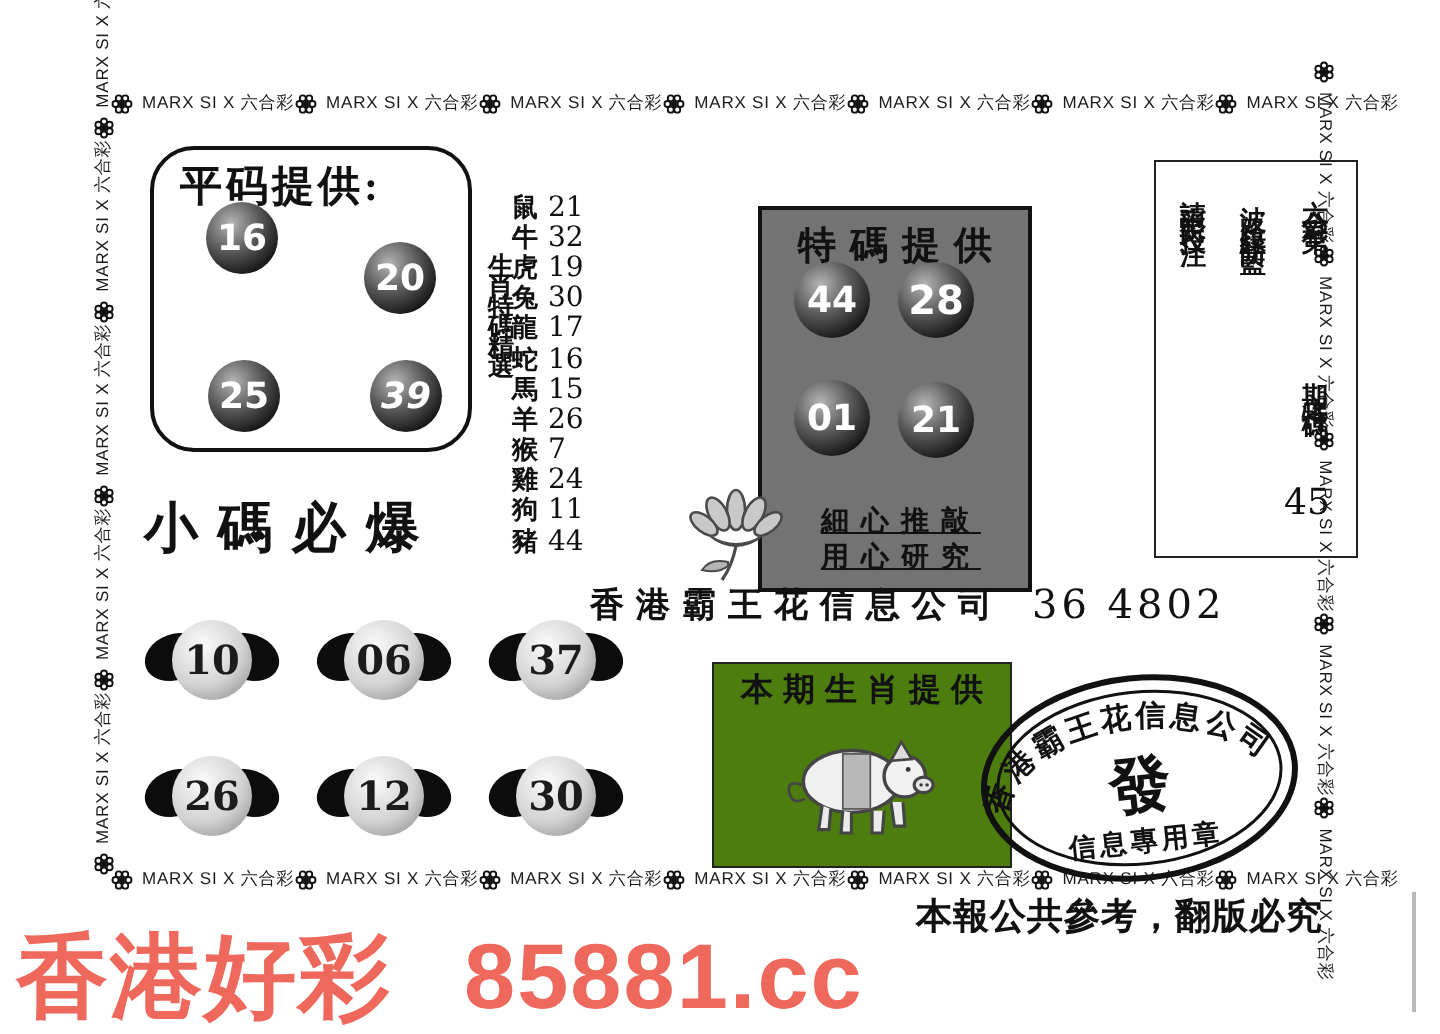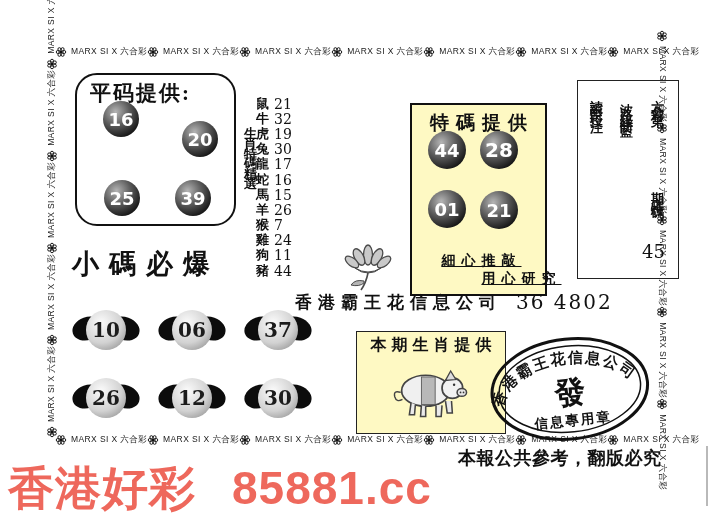--- a/index.html
+++ b/index.html
@@ -30,21 +30,21 @@
         color:#fff;font-weight:bold;font-family:"DejaVu Sans",sans-serif;}
   .ball-s{width:36px;height:36px;font-size:17px;}
   
   .zlabel{position:absolute;left:241px;top:116px;writing-mode:vertical-rl;
           font-size:13px;font-weight:bold;letter-spacing:10px;}
   .zrows{position:absolute;left:256px;top:96px;}
   .zrow{display:flex;align-items:center;gap:4px;height:15.2px;}
   .zrow .animal{font-size:13px;font-weight:bold;width:14px;}
   .zrow .num{font-size:14px;font-family:"DejaVu Serif",serif;}
   
-  .te-box{position:absolute;left:410px;top:103px;width:133px;height:189px;border:2px solid #111;background:#fef9c3;}
+  .te-box{position:absolute;left:379px;top:103px;width:133px;height:189px;border:2px solid #111;background:#737373;}
   .te-title{position:absolute;left:0;top:5px;width:100%;text-align:center;
             font-size:19px;font-weight:bold;letter-spacing:7px;text-indent:7px;}
   .te-note{position:absolute;left:0;width:100%;text-align:center;font-size:14px;
            font-weight:bold;letter-spacing:6px;text-indent:6px;text-decoration:underline;}
   
   .right-box{position:absolute;left:533px;top:80px;width:100px;height:197px;border:1.5px solid #222;margin-left:44px;}
   .vtext{position:absolute;writing-mode:vertical-rl;font-size:13px;font-weight:bold;letter-spacing:5px;}
   .special-num{position:absolute;left:64px;top:160px;font-size:18px;font-family:"DejaVu Serif",serif;}
   
   .xiaoma-title{position:absolute;left:72px;top:246px;font-size:27px;font-weight:bold;letter-spacing:10px;}
@@ -54,21 +54,21 @@
   .ingot .wing-r{right:-1px;transform:rotate(20deg);}
   .ingot .sphere{position:absolute;left:13px;top:2px;width:40px;height:40px;border-radius:50%;
         background:radial-gradient(circle at 38% 32%,#fbfbfb 0%,#d2d2d2 55%,#969696 88%);
         display:flex;align-items:center;justify-content:center;
         font-size:20px;font-weight:bold;font-family:"DejaVu Serif",serif;color:#1c1c1c;}
   
   .computer-line{position:absolute;left:295px;top:291px;display:flex;align-items:flex-start;gap:14px;z-index:1;}
   .computer-line .lbl{font-family:"Liberation Sans",sans-serif;font-size:17px;font-weight:bold;letter-spacing:6px;}
   .computer-line .code{font-size:20px;font-family:"DejaVu Serif",serif;letter-spacing:2px;margin-top:-1px;}
   
-  .sx-box{position:absolute;left:356px;top:331px;width:148px;height:101px;border:1.5px solid #222;background:#fef9c3;}
+  .sx-box{position:absolute;left:356px;top:331px;width:148px;height:101px;border:1.5px solid #222;background:#4d7c0f;}
   .sx-title{position:absolute;left:0;top:3px;width:100%;text-align:center;
             font-size:16px;font-weight:bold;letter-spacing:5px;text-indent:5px;}
   .sx-pig{position:absolute;left:30px;top:26px;}
   
   .stamp{position:absolute;left:487px;top:335px;z-index:5;transform:rotate(-6deg);}
   
   .notice{position:absolute;left:458px;top:446px;font-size:18px;font-weight:bold;letter-spacing:.5px;}
   .site{position:absolute;left:8px;top:458px;display:flex;gap:36px;align-items:baseline;
         font-family:"Liberation Sans",sans-serif;font-weight:900;font-size:46px;letter-spacing:1px;}
   .scan-line{position:absolute;left:706px;top:446px;width:2px;height:60px;background:#b9b9b9;}
@@ -380,21 +380,21 @@
       </div>
     </div>
 
 
   <div class="ping-box">
     <div class="ping-title">平码提供:</div>
     <div id="ping-balls">
         <div class="ball ball-s" style="left: 26px; top: 26px; width: 36px; height: 36px; font-size: 18px;">16</div>
         <div class="ball ball-s" style="left: 105px; top: 26px; width: 36px; height: 36px; font-size: 18px; margin-top: 20px;">20</div>
         <div class="ball ball-s" style="left: 27px; top: 105px; width: 36px; height: 36px; font-size: 18px;">25</div>
-        <div class="ball ball-s" style="left: 98px; top: 105px; width: 36px; height: 36px; font-size: 18px;">39</div>
+        <div class="ball ball-s" style="left: 108px; top: 105px; width: 36px; height: 36px; font-size: 18px; font-style: italic;">39</div>
       </div>
   </div>
 
   <div class="zlabel">生肖特碼精選</div>
   <div class="zrows" id="zodiac-rows">
       <div class="zrow">
         <span class="animal">鼠</span>
         <span class="num">21</span>
       </div>
       <div class="zrow">
@@ -445,21 +445,21 @@
 
   <div class="te-box">
     <div class="te-title">特碼提供</div>
     <div id="te-balls">
         <div class="ball ball-s" style="left: 16px; top: 26px; width: 38px; height: 38px; font-size: 18px;">44</div>
         <div class="ball ball-s" style="left: 68px; top: 26px; width: 38px; height: 38px; font-size: 20px;">28</div>
         <div class="ball ball-s" style="left: 16px; top: 85px; width: 38px; height: 38px; font-size: 18px;">01</div>
         <div class="ball ball-s" style="left: 68px; top: 86px; width: 38px; height: 38px; font-size: 18px;">21</div>
       </div>
     <div class="te-note" style="top:147px;">細心推敲</div>
-    <div class="te-note" style="top:165px;padding-left:40px;">用心研究</div>
+    <div class="te-note" style="top:165px;">用心研究</div>
   </div>
 
   <div class="lotus">
     <svg width="54" height="52" viewBox="0 0 54 52">
       <g stroke="#4a4a4a" stroke-width="1.3" fill="#c9c9c9">
         <ellipse cx="27" cy="14" rx="4.5" ry="10"></ellipse>
         <ellipse cx="18" cy="16" rx="4.5" ry="9" transform="rotate(-28 18 16)"></ellipse>
         <ellipse cx="36" cy="16" rx="4.5" ry="9" transform="rotate(28 36 16)"></ellipse>
         <ellipse cx="11" cy="21" rx="4" ry="8" transform="rotate(-52 11 21)"></ellipse>
         <ellipse cx="43" cy="21" rx="4" ry="8" transform="rotate(52 43 21)"></ellipse>

